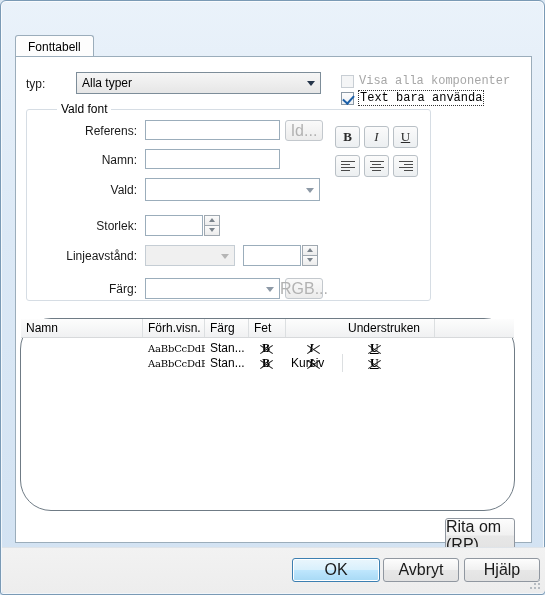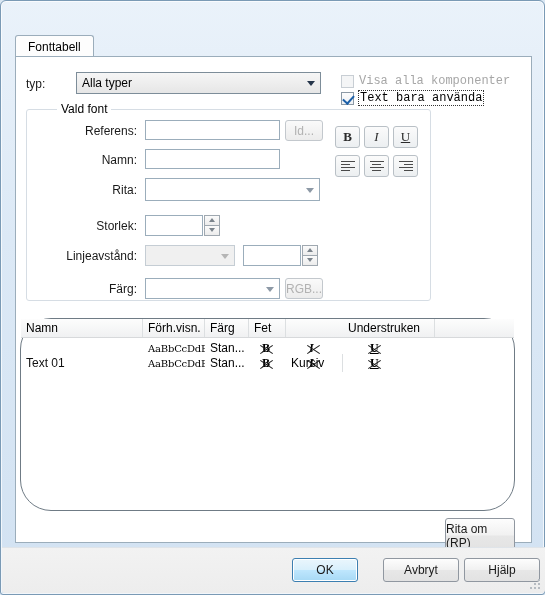--- a/index.html
+++ b/index.html
@@ -80,21 +80,21 @@
   .combo.light .arw{border-top-color:#8d99a6;}
   .txt{
     position:absolute;box-sizing:border-box;
     border:1px solid #9badbb;background:#fff;
     font-size:12px;line-height:18px;padding:1px 4px 0 4px;
   }
   .btn{
     position:absolute;box-sizing:border-box;
     border:1px solid #9097a0;border-radius:3px;
     background:linear-gradient(to bottom,#fdfdfd 0%,#f1f1f1 48%,#e7e7e7 52%,#e2e2e2 100%);
-    font-size:12px;display:flex;align-items:center;justify-content:center;
+    font-size:16px;display:flex;align-items:center;justify-content:center;
     cursor:pointer;color:#1a1a1a;
   }
   .btn.dis{color:#b2b2b2;border-color:#c3c8cd;background:linear-gradient(to bottom,#fafafa,#ececec);}
   .btn.default{
     border:1px solid #3c7fb1;
     background:linear-gradient(to bottom,#eaf6fd 0%,#d9f0fc 48%,#bee6fd 52%,#a7d9f5 100%);
     box-shadow:inset 0 0 0 1px #fff;
   }
   
   .spin{position:absolute;width:16px;box-sizing:border-box;}
@@ -213,21 +213,21 @@
     <div class="group" style="left:10px;top:52px;width:405px;height:192px;">
       <span class="cap">Vald font</span>
 
       <div class="lbl" style="left:20px;top:14px;width:90px;">Referens:</div>
       <div class="txt" style="left:118px;top:10px;width:135px;height:20px;"></div>
       <div class="btn dis" style="left:258px;top:10px;width:38px;height:21px;">Id...</div>
 
       <div class="lbl" style="left:20px;top:43px;width:90px;">Namn:</div>
       <div class="txt" style="left:118px;top:39px;width:135px;height:20px;"></div>
 
-      <div class="lbl" style="left:20px;top:73px;width:90px;">Rita:</div>
+      <div class="lbl" style="left:20px;top:73px;width:90px;">Vald:</div>
       <div class="combo light" style="left:118px;top:68px;width:175px;height:23px;">
         <span></span>
         <span class="arw"></span>
       </div>
 
       <div class="lbl" style="left:20px;top:109px;width:90px;">Storlek:</div>
       <div class="txt" style="left:118px;top:105px;width:58px;height:21px;"></div>
       <div class="spin" style="left:177px;top:105px;height:21px;">
         <div class="up"></div>
           <div class="dn"></div>
@@ -299,34 +299,33 @@
 
       <div class="lvrow" style="margin-top:3px;">
         <div class="lvcell prev" style="left:122px;width:62px;">AaBbCcDdEe</div>
         <div class="lvcell" style="left:184px;width:44px;">Stan...</div>
         <div class="lvcell" style="left:228px;width:37px;padding-left:13px;"><span class="glyph">B</span></div>
         <div class="lvcell" style="left:265px;width:57px;padding-left:23px;"><span class="glyph it">I</span></div>
         <div class="lvcell" style="left:322px;width:92px;padding-left:27px;"><span class="glyph un">U</span></div>
       </div>
 
       <div class="lvrow">
-        <div class="lvcell" style="left:0;width:122px;color:#101010;">Text 01</div>
         <div class="lvcell prev" style="left:122px;width:62px;">AaBbCcDdEe</div>
         <div class="lvcell" style="left:184px;width:44px;">Stan...</div>
         <div class="lvcell" style="left:228px;width:37px;padding-left:13px;"><span class="glyph">B</span></div>
         <div class="lvcell" style="left:265px;width:57px;padding-left:23px;"><span class="glyph it">I</span></div>
         <div class="lvcell" style="left:322px;width:92px;padding-left:27px;"><span class="glyph un">U</span></div>
       </div>
     </div>
 
     <div class="btn" style="left:429px;top:461px;width:70px;height:35px;">Rita om (RP)</div>
   </div>
 
   <div class="bottombar">
-    <div class="btn default" style="left:290px;top:10px;width:66px;height:24px;">OK</div>
+    <div class="btn default" style="left:290px;top:10px;width:88px;height:24px;">OK</div>
     <div class="btn" style="left:381px;top:10px;width:76px;height:24px;">Avbryt</div>
     <div class="btn" style="left:462px;top:10px;width:76px;height:24px;">Hjälp</div>
     <div class="grip">
       <i style="left:8px;top:0;"></i>
       <i style="left:4px;top:4px;"></i>
         <i style="left:8px;top:4px;"></i>
       <i style="left:0;top:8px;"></i>
         <i style="left:4px;top:8px;"></i>
         <i style="left:8px;top:8px;"></i>
     </div>

